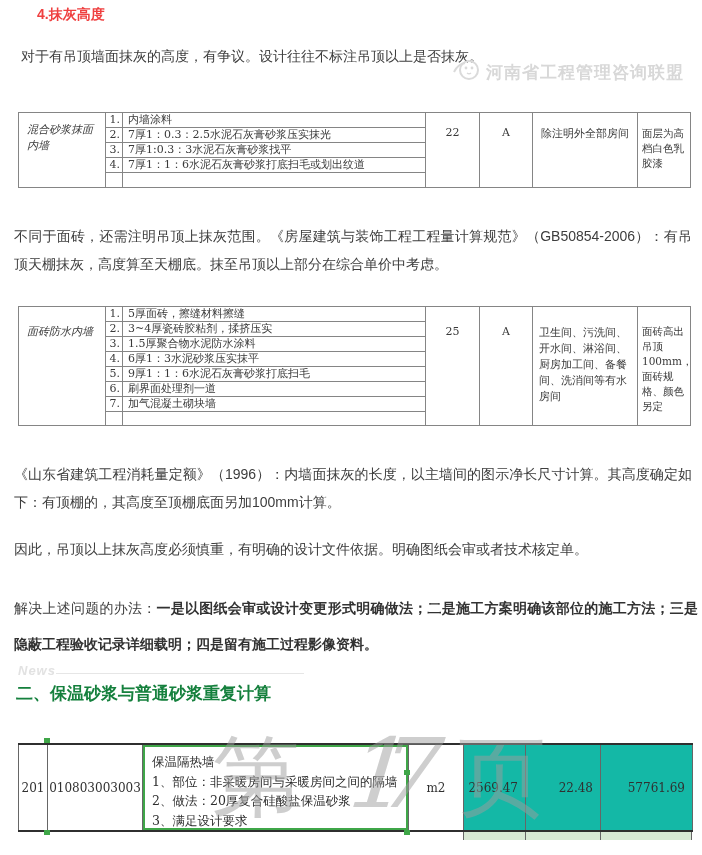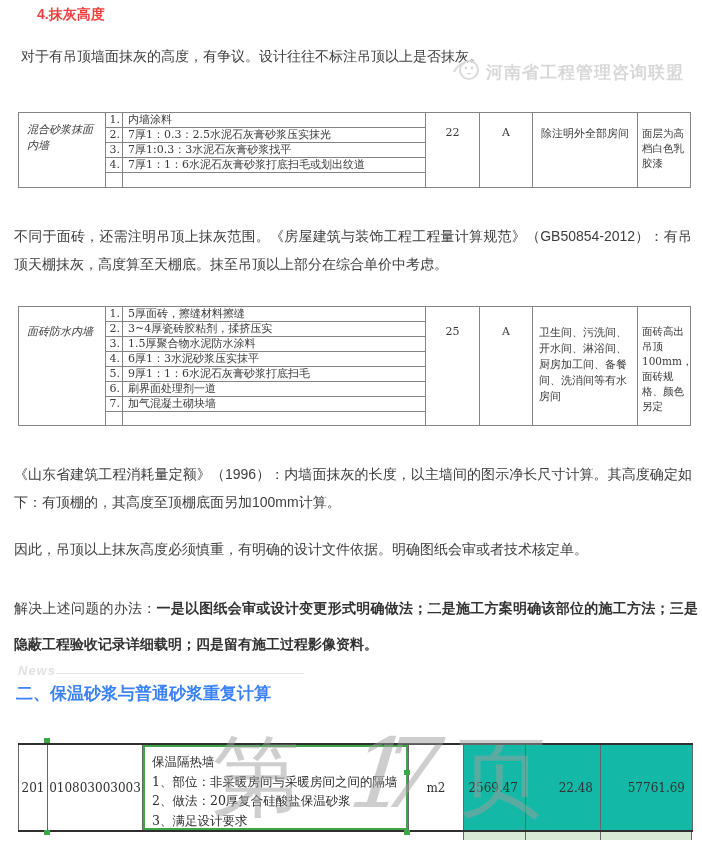--- a/index.html
+++ b/index.html
@@ -15,21 +15,21 @@
   .doc-title { left:37px; top:6px; font-size:14px; font-weight:bold; color:#ef4040; }
   .para { font-size:14px; line-height:27.5px; color:#3d3d3d; text-align:justify; }
   .p1 { left:21px; top:43px; width:660px; }
   .p2 { left:14px; top:223px; width:678px; }
   .p3 { left:14px; top:461px; width:678px; }
   .p4 { left:14px; top:536px; width:682px; }
   .p5 { left:14px; top:590px; width:684px; line-height:36px; }
   .p5 b { color:#323232; }
   .news { left:18px; top:663px; font-size:13px; font-weight:bold; font-style:italic; color:#e2e2e2; letter-spacing:1px; }
   .news-line { left:56px; top:673px; width:248px; height:1px; background:#e6e6e6; }
-  .sec2-heading { left:16px; top:682px; font-size:17px; font-weight:bold; color:#3b82f6; }
+  .sec2-heading { left:16px; top:682px; font-size:17px; font-weight:bold; color:#15803d; }
 
   
   .brand { left:452px; top:56px; display:flex; align-items:center; gap:4px; color:#d8d8d8; }
   .brand-text { font-size:17px; letter-spacing:1px; font-weight:bold; color:#d8d8d8; }
 
   
   table.spec { border-collapse:collapse; table-layout:fixed; width:672px;
     font-family:"DejaVu Serif", serif; font-size:11px; color:#3a3a3a; }
   table.spec { border:1.5px solid #5d5d5d; }
   table.spec td { border:1px solid #858585; overflow:hidden; vertical-align:top; }
@@ -124,21 +124,21 @@
           <td class="c-no">4.</td>
           <td class="c-desc">7厚1：1：6水泥石灰膏砂浆打底扫毛或划出纹道</td>
         </tr>
     <tr>
           <td class="c-no"></td>
           <td class="c-desc"></td>
         </tr>
   </tbody>
     </table>
 
-  <div class="abs para p2">不同于面砖，还需注明吊顶上抹灰范围。《房屋建筑与装饰工程工程量计算规范》（GB50854-2012）：有吊顶天棚抹灰，高度算至天棚底。抹至吊顶以上部分在综合单价中考虑。</div>
+  <div class="abs para p2">不同于面砖，还需注明吊顶上抹灰范围。《房屋建筑与装饰工程工程量计算规范》（GB50854-2006）：有吊顶天棚抹灰，高度算至天棚底。抹至吊顶以上部分在综合单价中考虑。</div>
 
   <table class="abs spec t2">
     <colgroup>
         <col style="width:87px">
         <col style="width:17px">
         <col style="width:303px">
         <col style="width:54px">
         <col style="width:53px">
         <col style="width:105px">
         <col style="width:53px">

